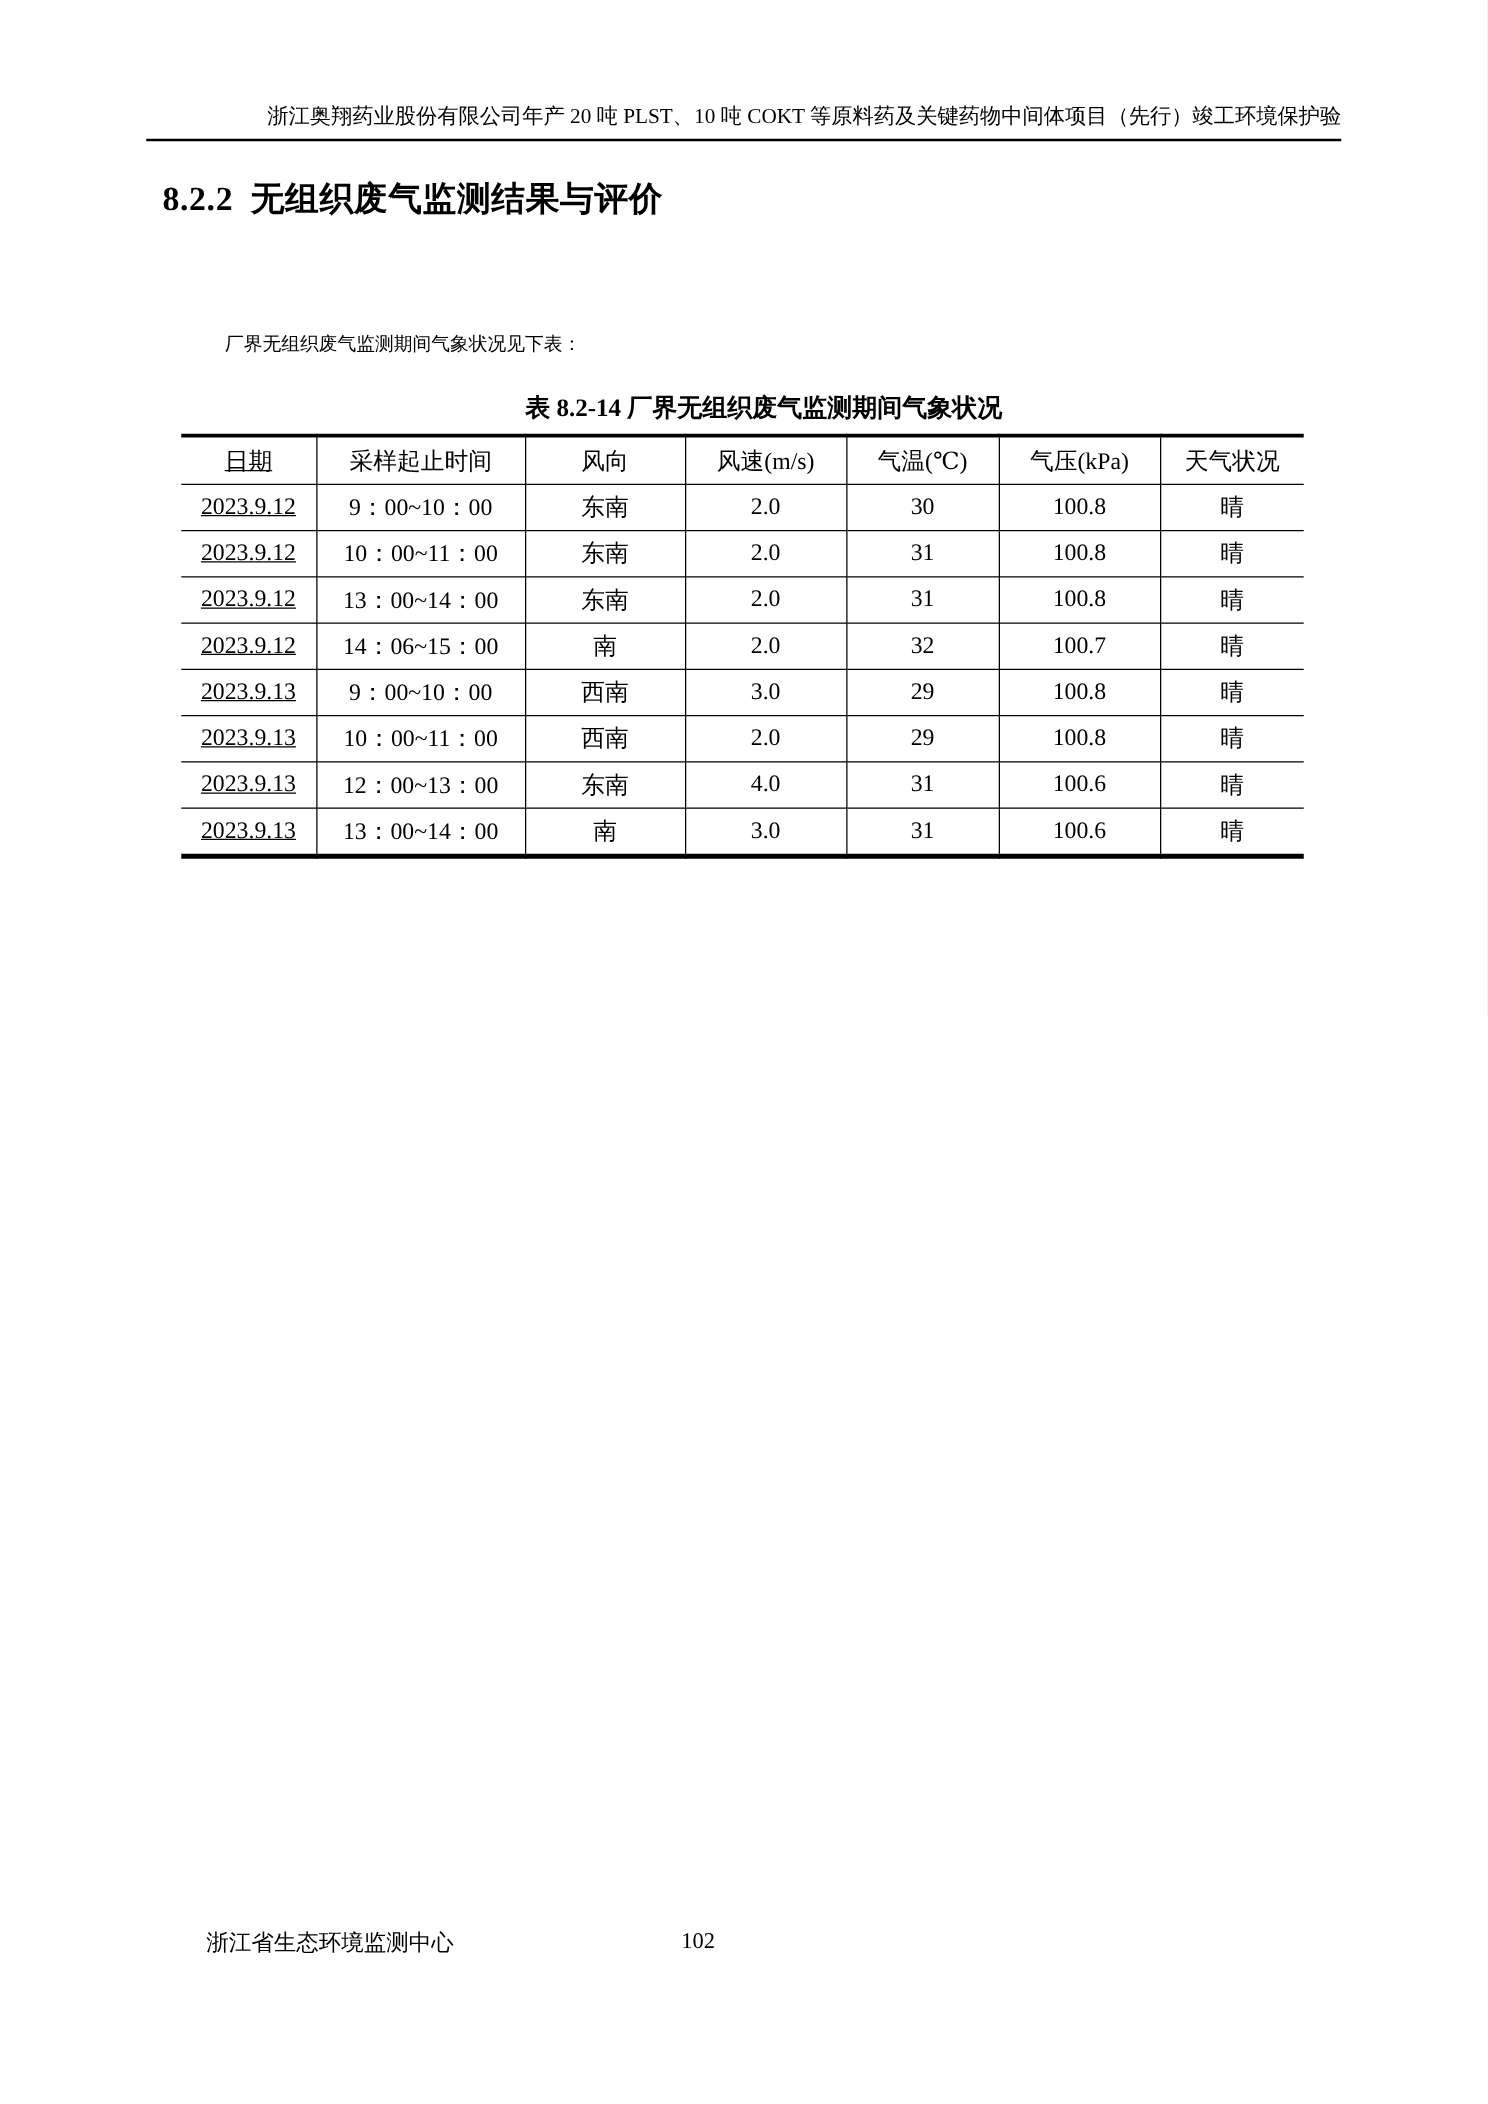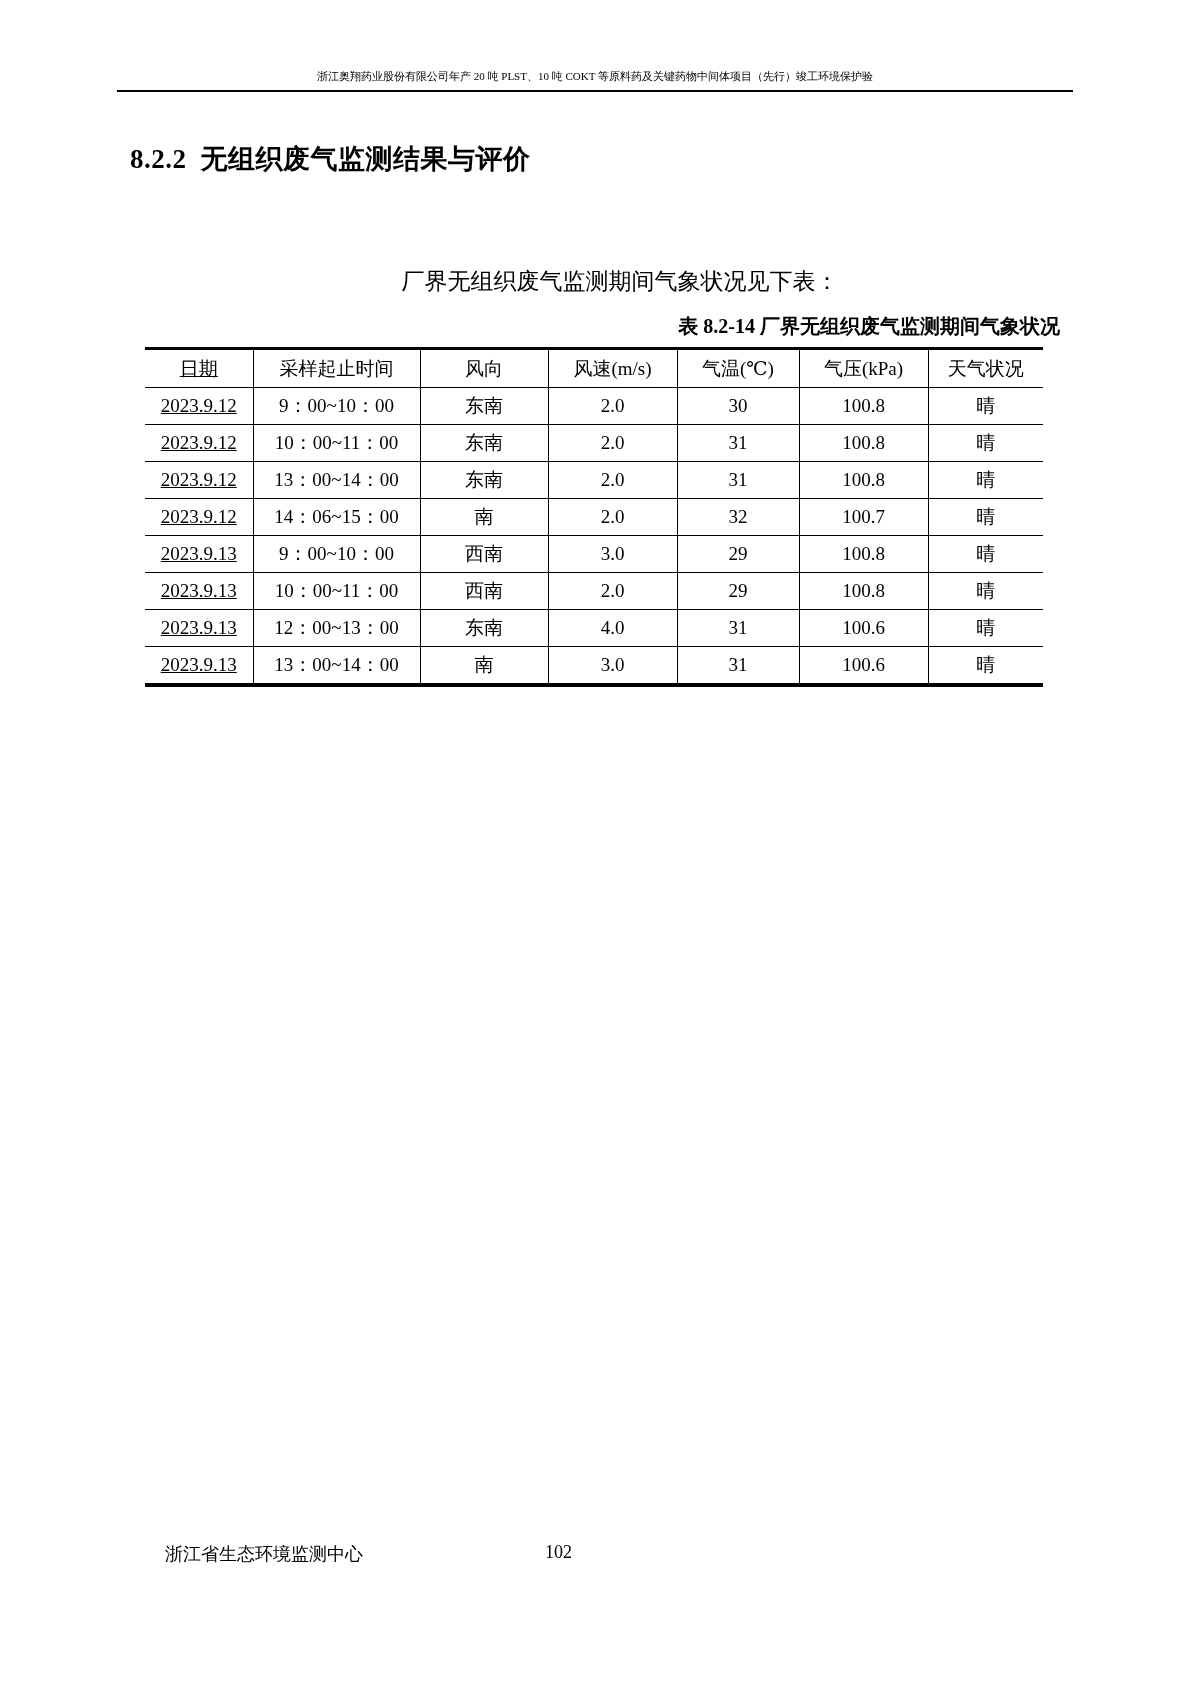--- a/index.html
+++ b/index.html
@@ -6,45 +6,45 @@
   .page {
     position:relative;
     width:1190px; height:1683px;
     margin:0 auto;
     background:#ffffff;
     font-family:"Liberation Serif","DejaVu Serif",serif;
     color:#000;
     overflow:hidden;
   }
   .page-header {
-    position:absolute; top:68px; left:117px; width:956px;
-    text-align:center;
-    font-size:11px; line-height:1.55;
+    position:absolute; top:80px; left:117px; width:956px;
+    text-align:right;
+    font-size:17px; line-height:1.55;
     border-bottom:2px solid #000;
     padding-bottom:5px;
   }
   .page-header .hl { display:block; }
   .h-sec1 {
     position:absolute; top:141px; left:130px;
     font-size:27px; font-weight:bold; letter-spacing:0.5px;
     white-space:nowrap;
   }
   .h-sec2 {
     position:absolute; top:207px; left:130px;
     font-size:24px; font-weight:bold; letter-spacing:0.5px;
     white-space:nowrap;
   }
   .h-num { margin-right:14px; }
   .intro-para {
     position:absolute; top:266px; left:130px; width:930px;
-    font-size:23px; text-indent:50px;text-align:center;
+    font-size:15px; text-indent:50px;
   }
   .table-caption {
-    position:absolute; top:313px; left:130px; width:930px;
-    text-align:right; font-size:20px; font-weight:bold;
+    position:absolute; top:313px; left:146px; width:930px;
+    text-align:center; font-size:20px; font-weight:bold;
   }
   .weather-table {
     position:absolute; top:347px; left:145px;
     width:898px;
     border-collapse:collapse; table-layout:fixed;
     border-top:3px solid #000;
     border-bottom:4px solid #000;
   }
   .weather-table th, .weather-table td {
     border:1px solid #000;

